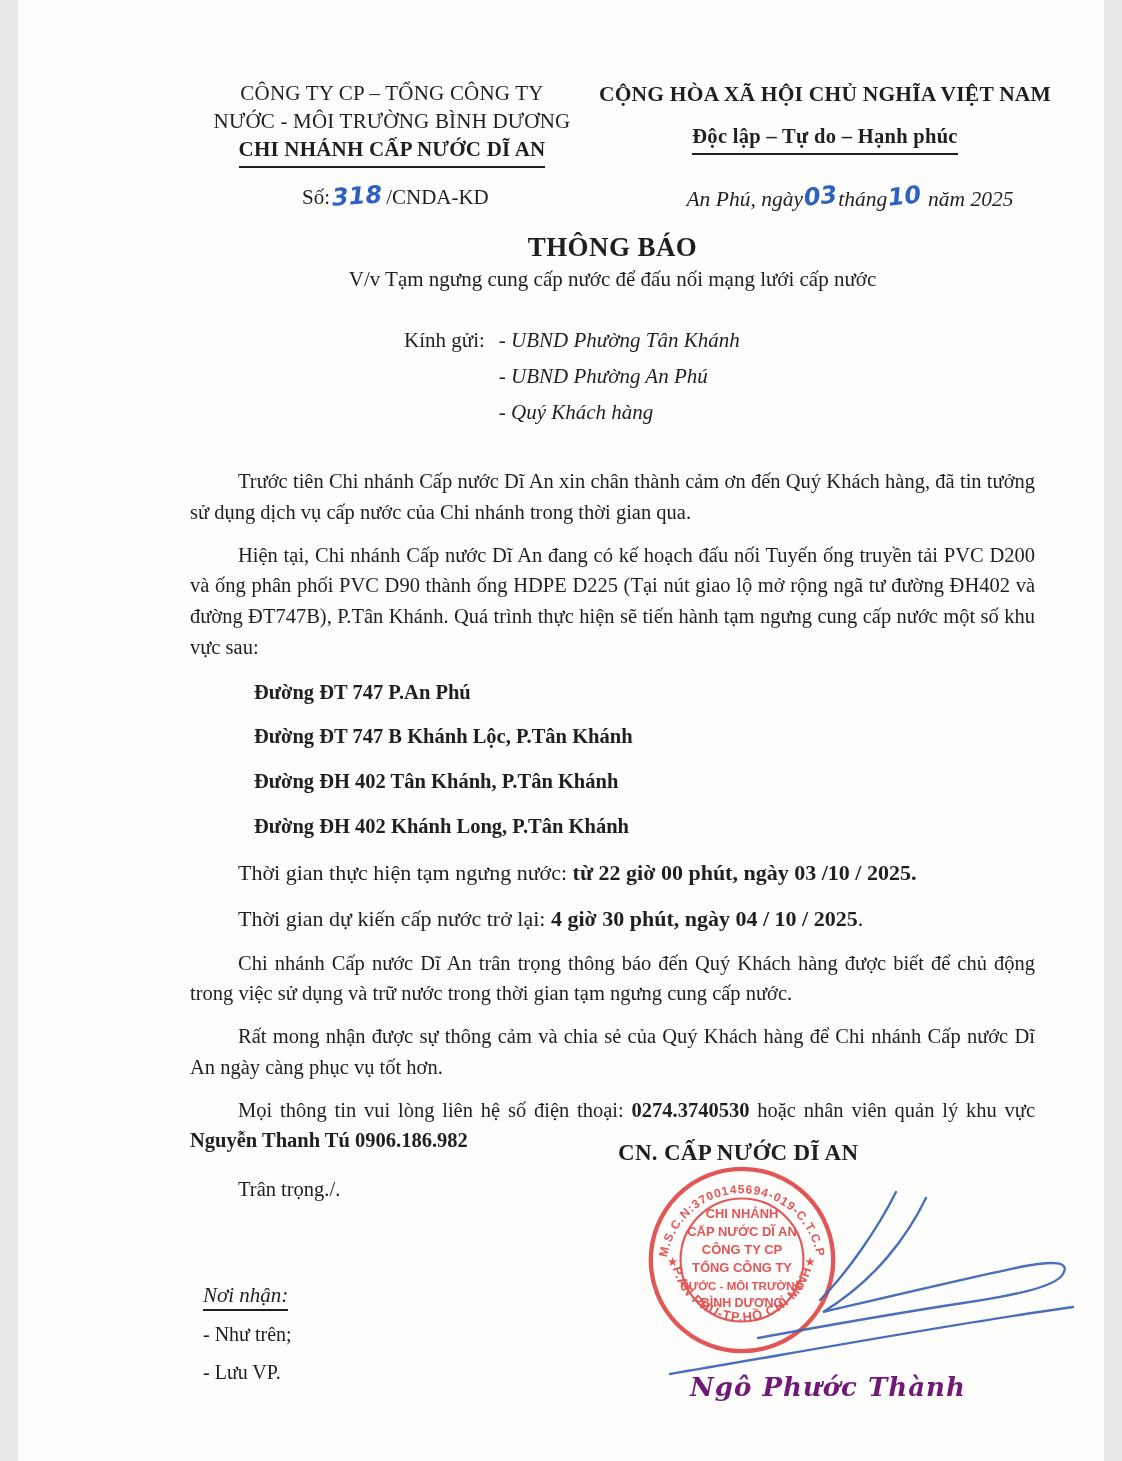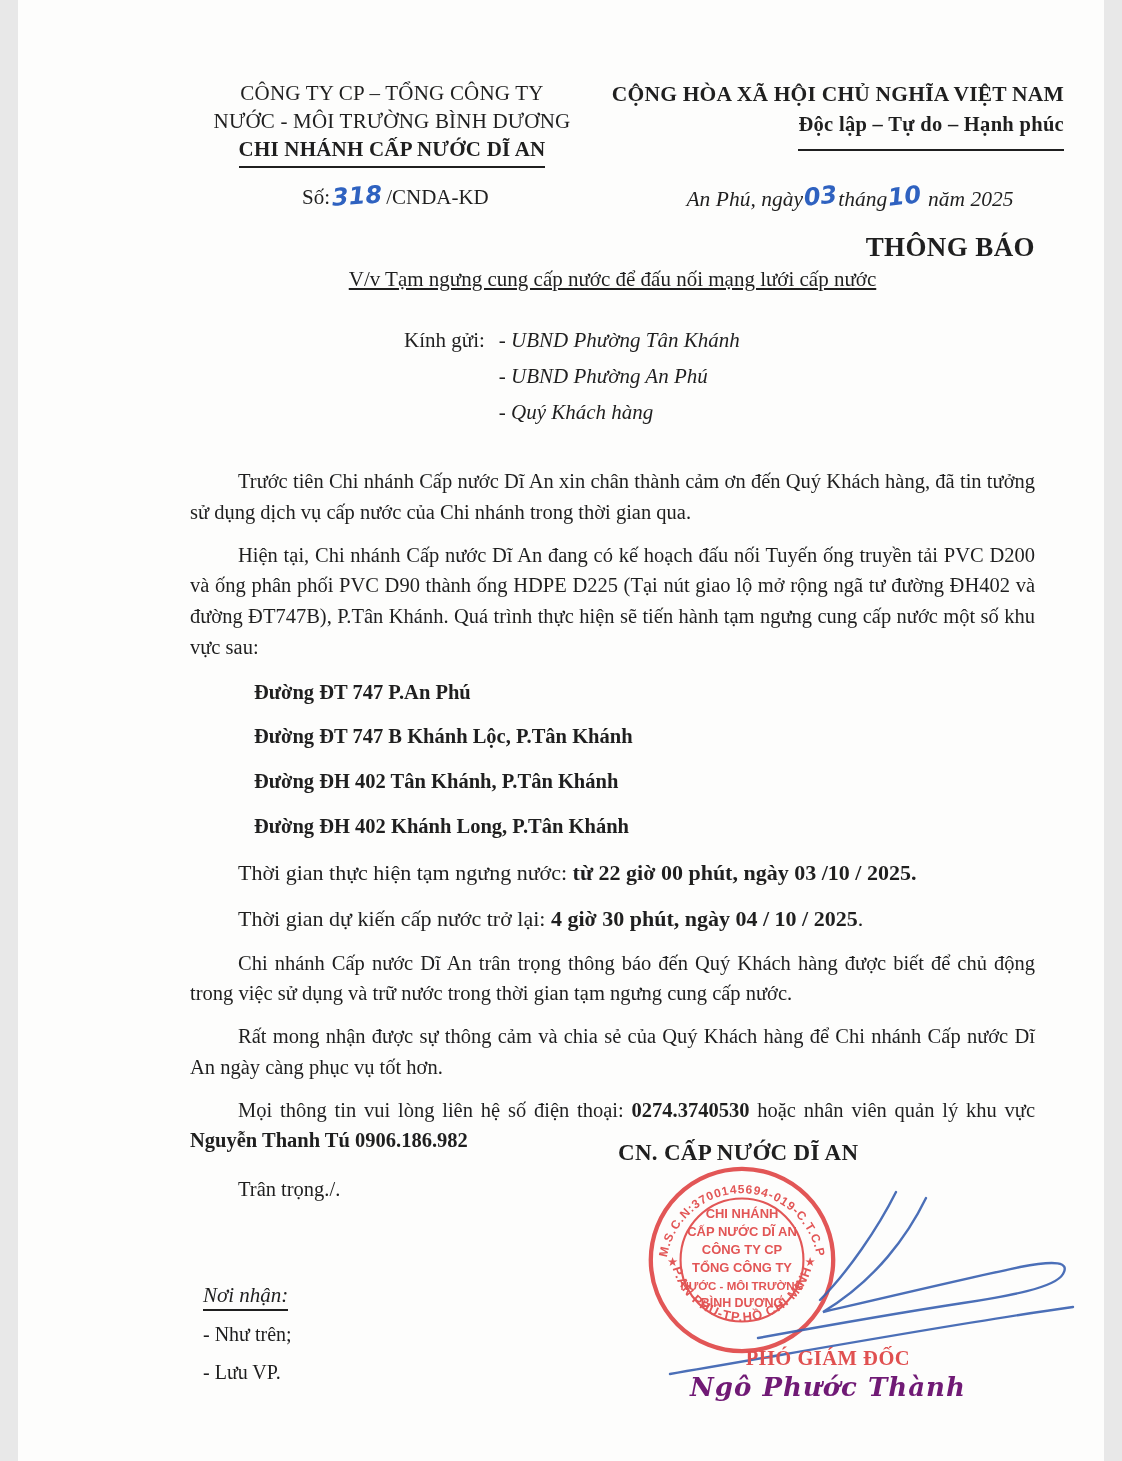--- a/index.html
+++ b/index.html
@@ -17,41 +17,41 @@
   .hdr-left{
     position:absolute;left:178px;top:80px;width:392px;
     text-align:center;font-size:21px;letter-spacing:.2px;line-height:1.32;
   }
   .hdr-left .branch{
     display:inline-block;font-weight:bold;
     border-bottom:2.5px solid #1f1f1f;padding-bottom:2px;margin-top:1px;
   }
   .hdr-right{
     position:absolute;left:568px;top:80px;width:478px;
-    text-align:right;line-height:1.35;
+    text-align:center;line-height:1.35;
   }
   .hdr-right .nat1{font-weight:bold;font-size:21.5px;letter-spacing:.2px;}
   .hdr-right .nat2{
-    display:inline-block;font-weight:bold;font-size:20.5px;margin-top:2px;
-    border-bottom:2.5px solid #1f1f1f;padding-bottom:10px;letter-spacing:.3px;
+    display:inline-block;font-weight:bold;font-size:20.5px;margin-top:14px;
+    border-bottom:2.5px solid #1f1f1f;padding-bottom:2px;letter-spacing:.3px;
   }
   .doc-number{position:absolute;left:284px;top:182px;font-size:21px;}
   .hand{
     font-family:"DejaVu Sans", sans-serif;
     color:#2f62c0;font-style:italic;font-weight:bold;
     display:inline-block;transform:rotate(-4deg);
   }
   .doc-number .hand{font-size:24px;margin:0 4px 0 2px;}
   .date-line{position:absolute;left:622px;top:184px;width:420px;
     font-style:italic;font-size:21.5px;text-align:center;}
   .date-line .hand{font-size:24px;margin:0 1px;transform:rotate(-6deg) translateY(-2px);}
   
   .main{position:absolute;left:172px;top:232px;width:845px;}
-  .title{ text-align:right;font-weight:bold;font-size:27px;letter-spacing:.4px;}
-  .subject{text-align:center;font-size:21px;margin-top:4px;text-decoration:underline;}
+  .title{ text-align:center;font-weight:bold;font-size:27px;letter-spacing:.4px;}
+  .subject{text-align:center;font-size:21px;margin-top:4px;}
   .recipients{display:flex;margin:36px 0 0 214px;font-size:21px;}
   .recipients .label{margin-right:14px;}
   .recipients .items div{margin-bottom:11px;font-style:italic;}
   .bodytext{font-size:20.5px;line-height:1.5;margin-top:30px;}
   .bodytext p{margin:0 0 12px 0;text-indent:48px;text-align:justify;}
   .street{font-weight:bold;margin:14px 0 14px 64px;font-size:20.5px;}
   .timeline{margin:0 0 13px 0;text-indent:48px;font-size:22px;}
   .closing{margin-top:18px;text-indent:48px;font-size:20.5px;}
   b{font-weight:bold;}
   
@@ -162,21 +162,20 @@
   </svg>
 
   <svg class="sig-svg" viewBox="0 0 500 290">
     <g fill="none" stroke="#3c63b2" stroke-width="2.4" stroke-linecap="round" opacity="0.92">
       <path d="M 318 48 C 300 85 268 130 215 162 C 275 148 360 128 412 117 C 448 110 462 112 455 124 C 447 138 400 146 355 153 C 290 163 205 178 150 188"></path>
       <path d="M 62 224 C 175 205 355 172 465 157"></path>
       <path d="M 288 42 C 270 78 240 122 212 150"></path>
     </g>
   </svg>
 
-  <div class="sig-role">PHÓ GIÁM ĐỐC</div>
   <div class="sig-name">Ngô Phước Thành</div>
 
   <div class="footer">
     <span class="label">Nơi nhận:</span>
     <div class="item">- Như trên;</div>
     <div class="item">- Lưu VP.</div>
   </div>
 
 </div>
 

